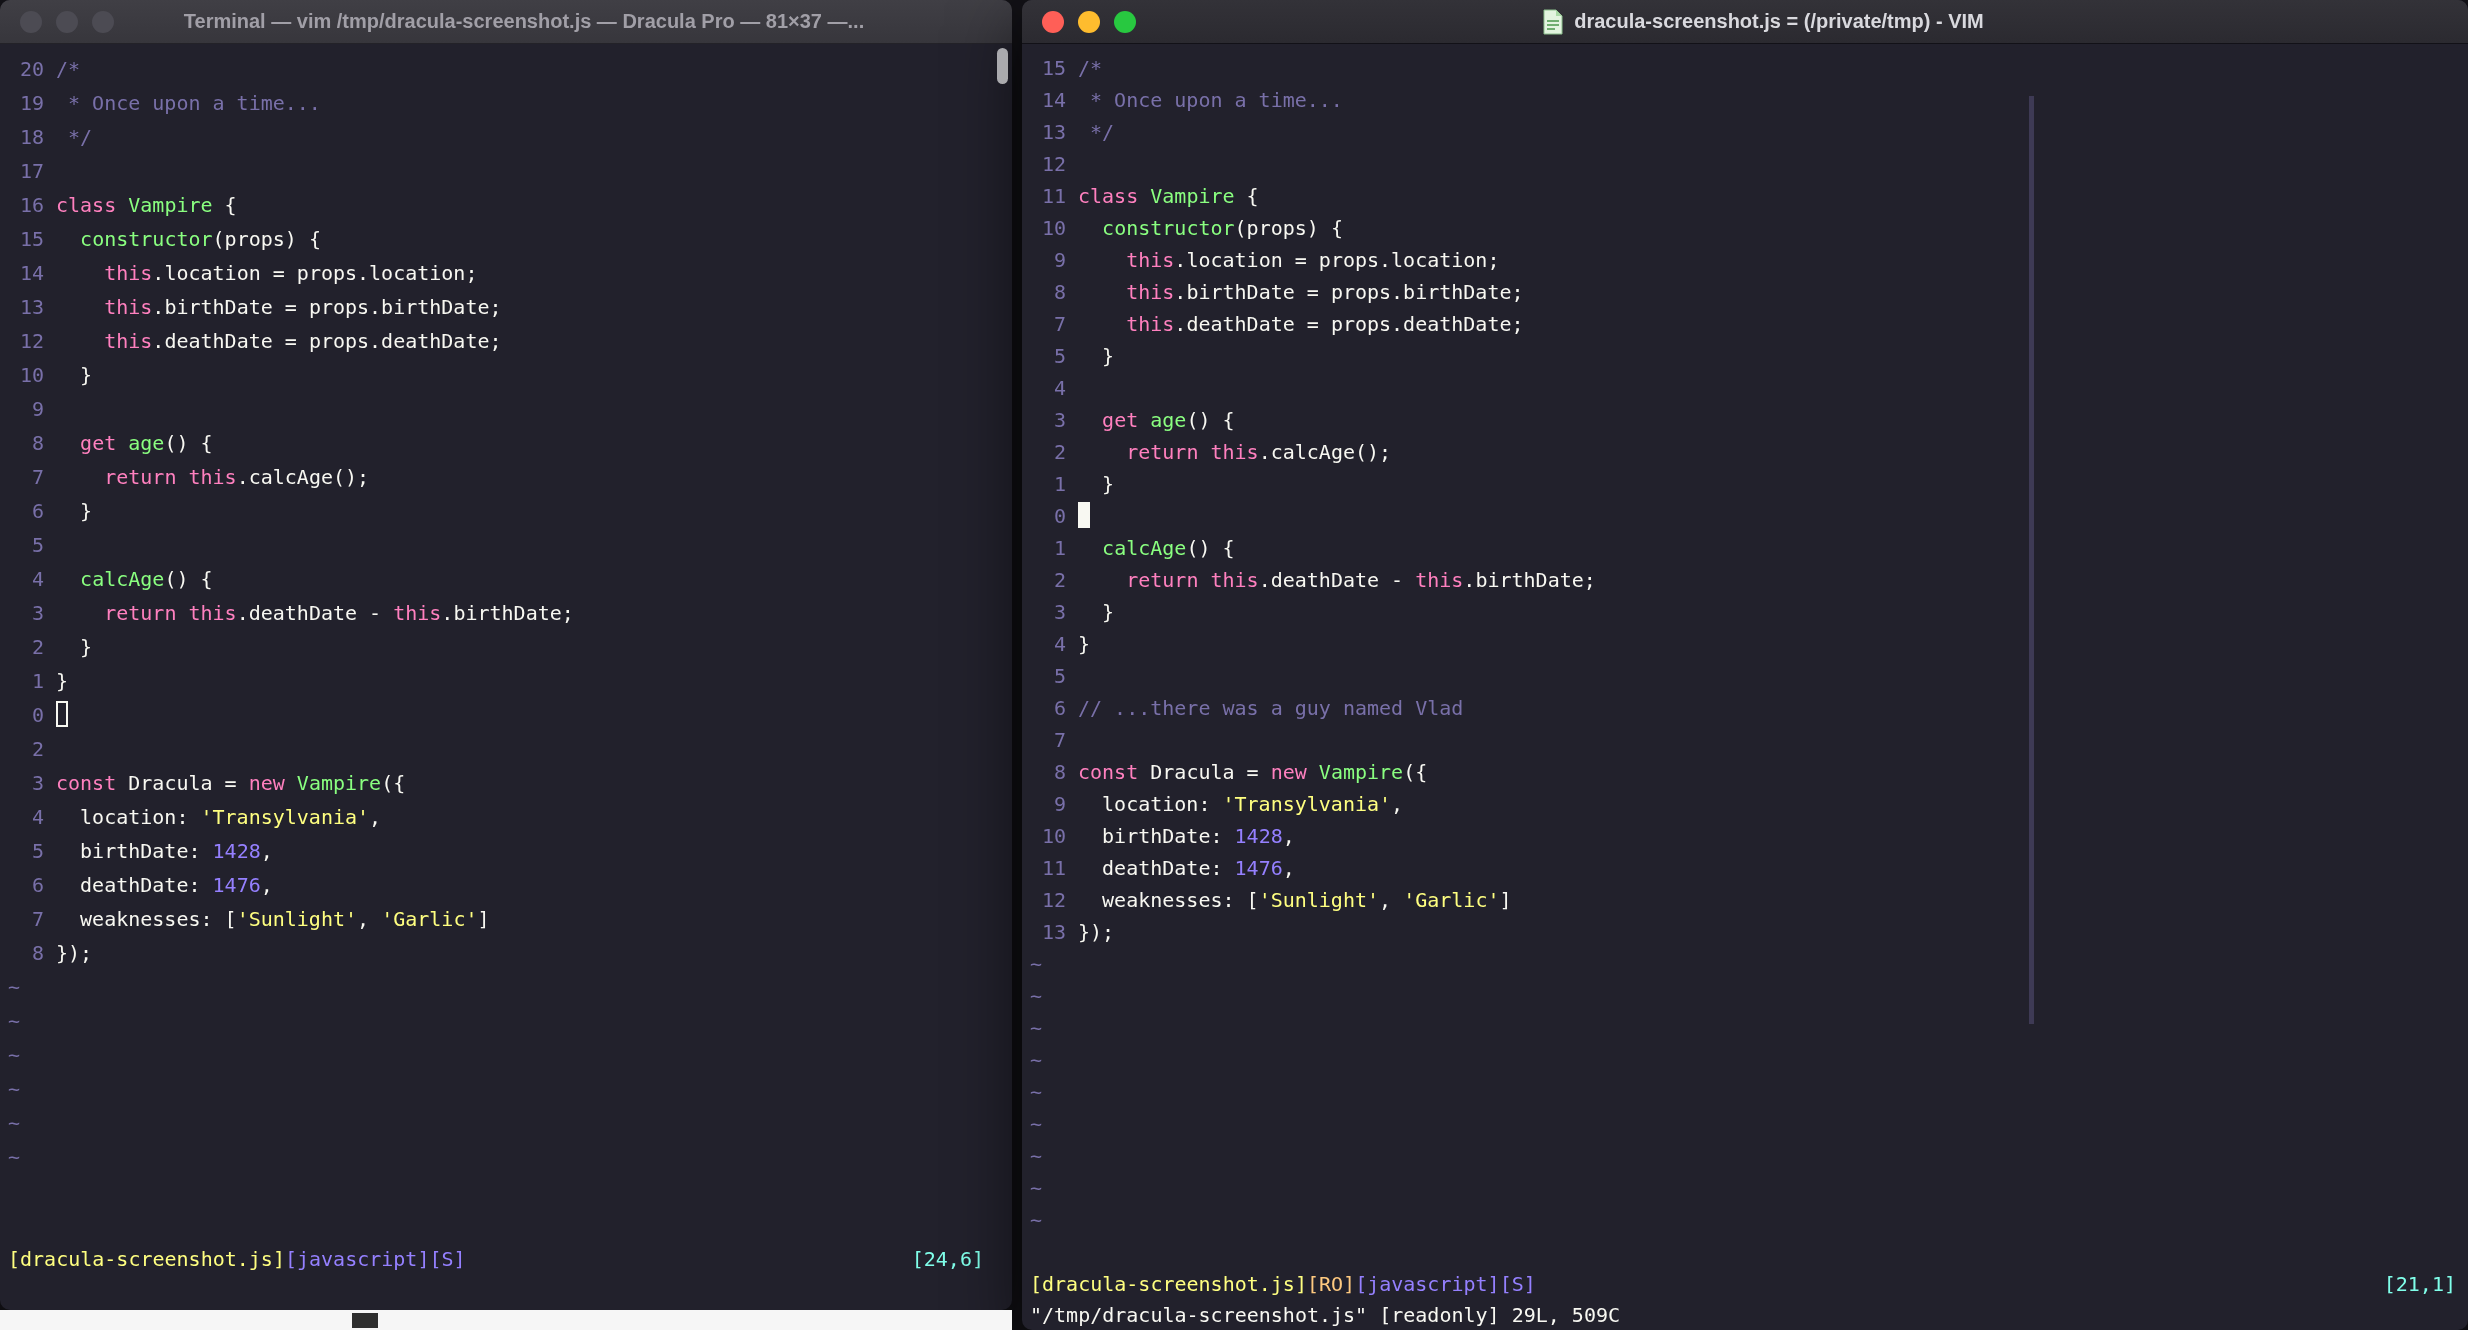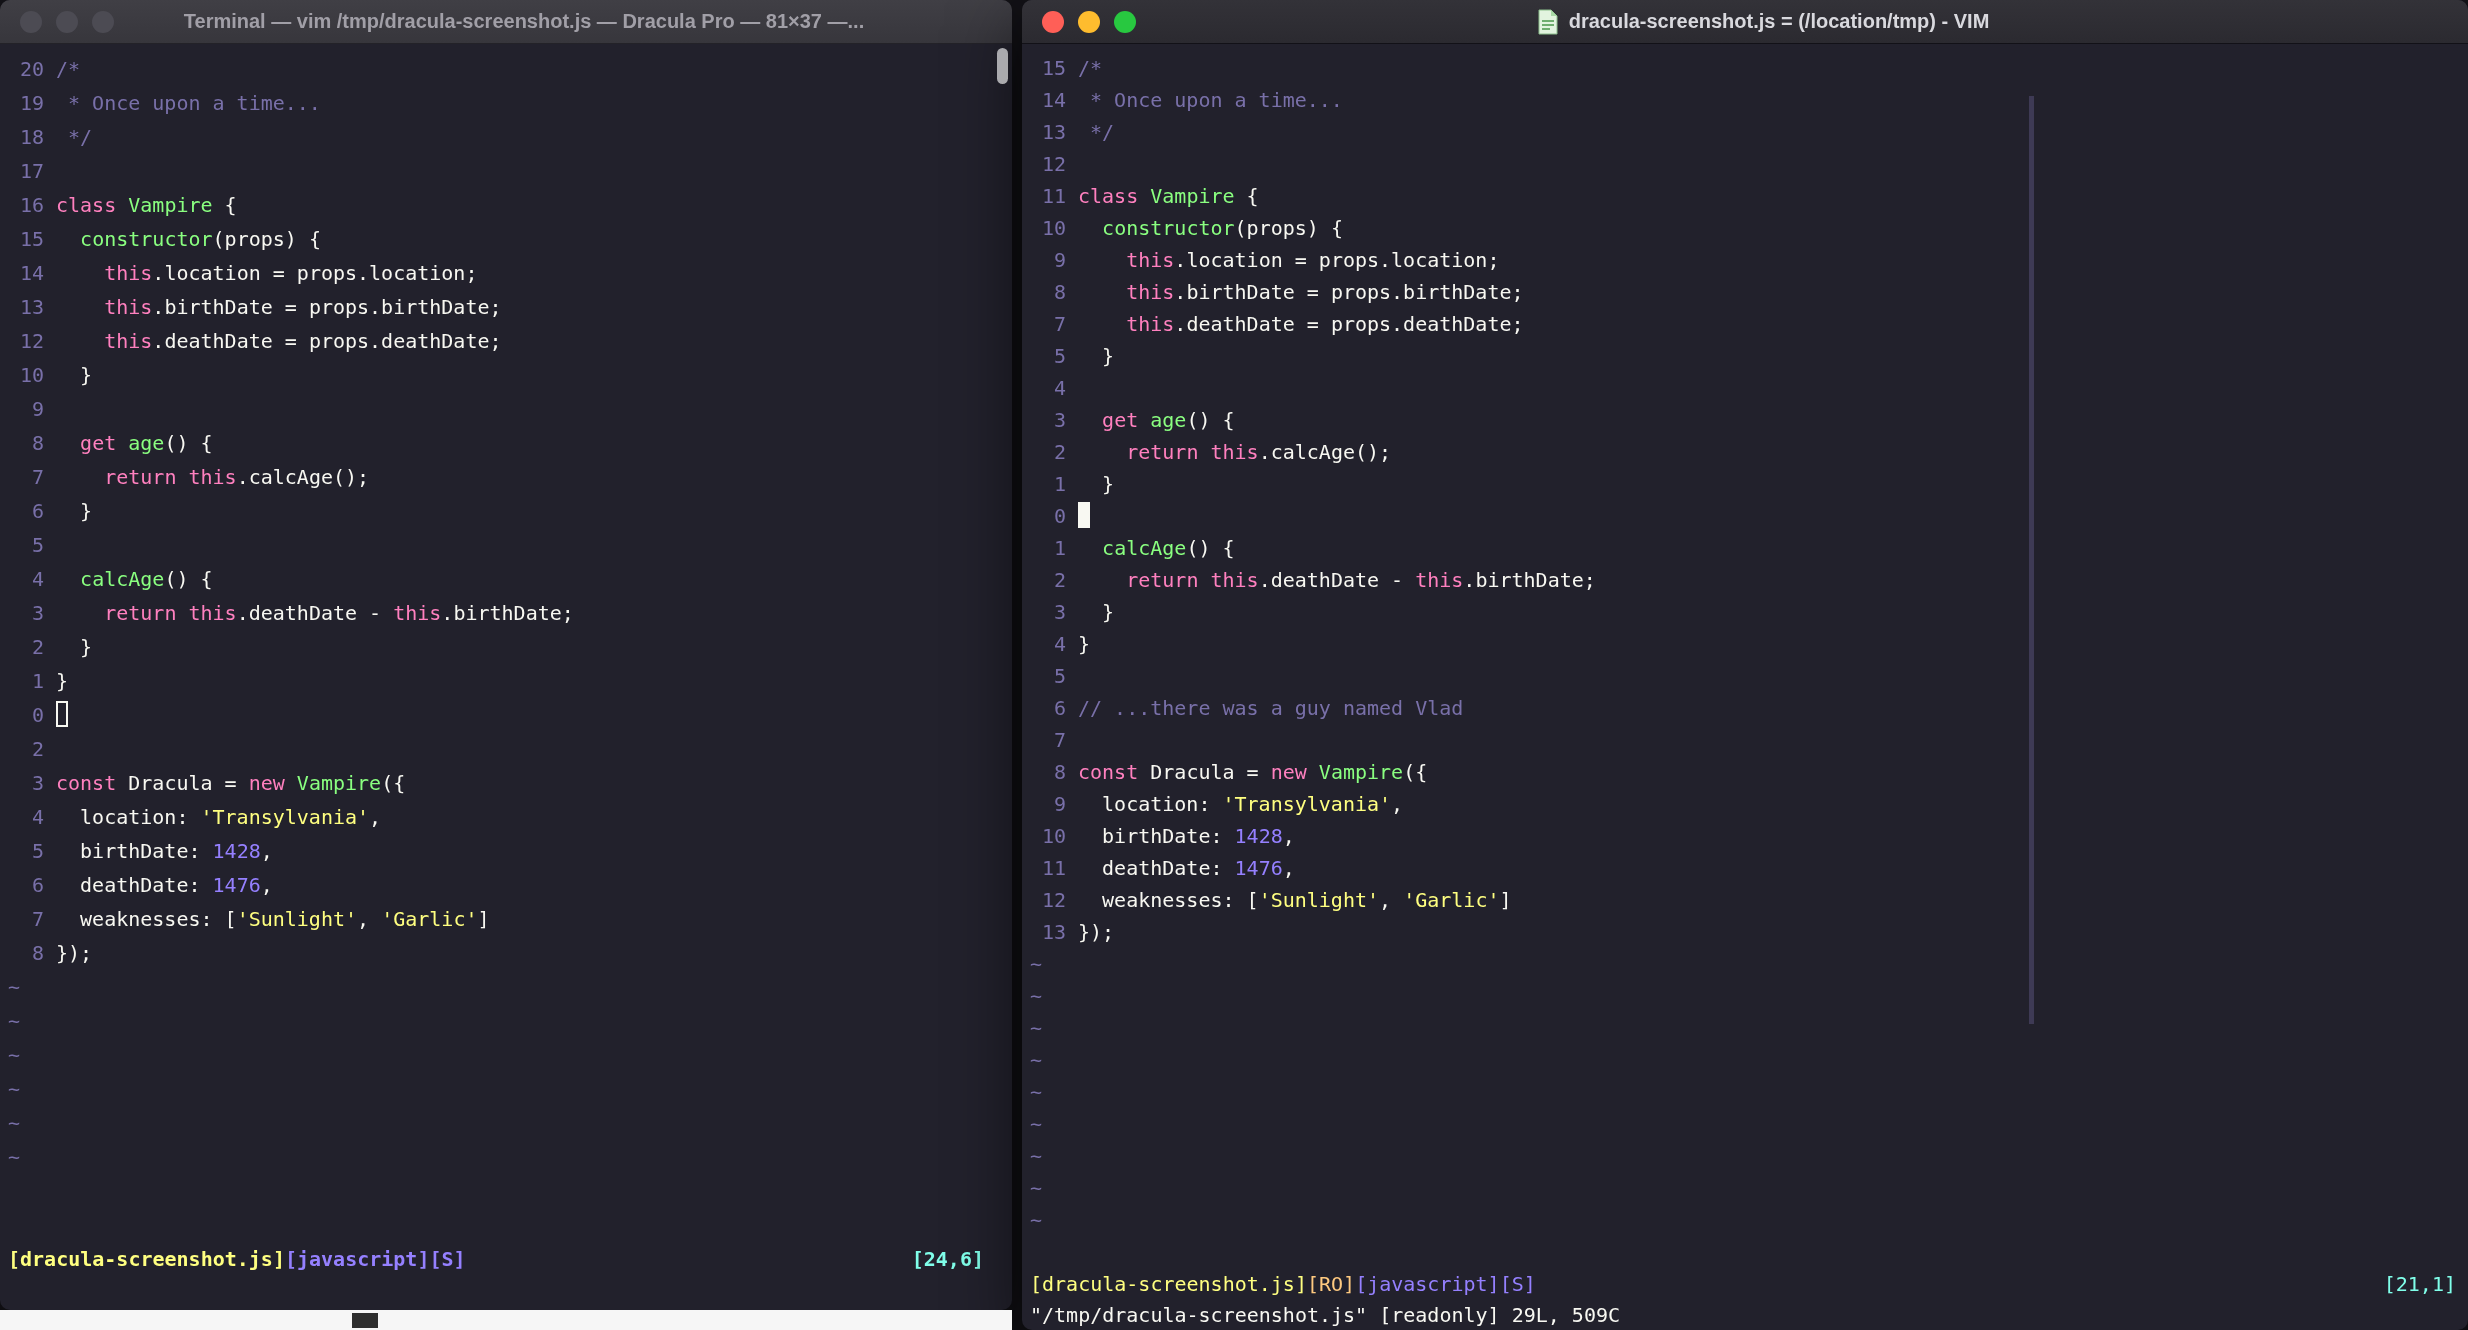--- a/index.html
+++ b/index.html
@@ -38,21 +38,21 @@
           color:#7970A9; margin-right:12px; }
   .codetext { white-space:pre; }
   .row.tilde { color:#7970A9; white-space:pre; }
 
   .cursor { display:inline-block; width:12px; height:26px; vertical-align:-5px; }
   .cursor.hollow { border:2px solid #F8F8F2; }
   .cursor.block  { background:#F8F8F2; }
 
   .statusline { position:absolute; display:flex; justify-content:space-between;
                 white-space:pre; }
-  #left-window  .statusline { left:8px; right:28px; bottom:34px; height:34px; line-height:34px;font-weight:bold; }
+  #left-window  .statusline { left:8px; right:28px; bottom:34px; height:34px; line-height:34px; }
   #right-window .statusline { left:8px; right:12px; bottom:30px; height:32px; line-height:32px; }
   .ruler { color:#80FFEA; }
   .cmdline { position:absolute; left:8px; right:8px; bottom:0; color:#F8F8F2; white-space:pre; }
   #left-window  .cmdline { height:34px; line-height:34px; }
   #right-window .cmdline { height:30px; line-height:30px; }
 
   .scrollthumb { position:absolute; right:4px; top:48px; width:11px; height:36px;
                  border-radius:6px; background:#b6b6ba; opacity:.92; z-index:3; }
 
   .colorcolumn { position:absolute; left:1007px; top:52px; width:5px; height:928px;
@@ -128,21 +128,21 @@
       <span class="light green"></span>
     </div>
     <div class="title">
       <svg class="file-icon" width="22" height="26" viewBox="0 0 22 26">
         <path d="M2 1 h12 l6 6 v18 h-18 z" fill="#e2f4df" stroke="#8cbf8c" stroke-width="1"></path>
         <path d="M14 1 l6 6 h-6 z" fill="#a9d9a6"></path>
         <rect x="5" y="11" width="12" height="2" fill="#6fae6f"></rect>
         <rect x="5" y="15" width="12" height="2" fill="#6fae6f"></rect>
         <rect x="5" y="19" width="8" height="2" fill="#6fae6f"></rect>
       </svg>
-      <span>dracula-screenshot.js = (/location/tmp) - VIM</span>
+      <span>dracula-screenshot.js = (/private/tmp) - VIM</span>
     </div>
   </div>
   <div class="editor">
     <div class="colorcolumn"></div>
     <div class="rows">
         <div class="row"><span class="lnum">15</span><span class="codetext"><span style="color: rgb(121, 112, 169);">/*</span></span></div>
         <div class="row"><span class="lnum">14</span><span class="codetext"><span style="color: rgb(121, 112, 169);"> * Once upon a time...</span></span></div>
         <div class="row"><span class="lnum">13</span><span class="codetext"><span style="color: rgb(121, 112, 169);"> */</span></span></div>
         <div class="row"><span class="lnum">12</span><span class="codetext"></span></div>
         <div class="row"><span class="lnum">11</span><span class="codetext"><span style="color: rgb(255, 128, 191);">class</span><span style="color: rgb(248, 248, 242);"> </span><span style="color: rgb(138, 255, 128);">Vampire</span><span style="color: rgb(248, 248, 242);"> {</span></span></div>

